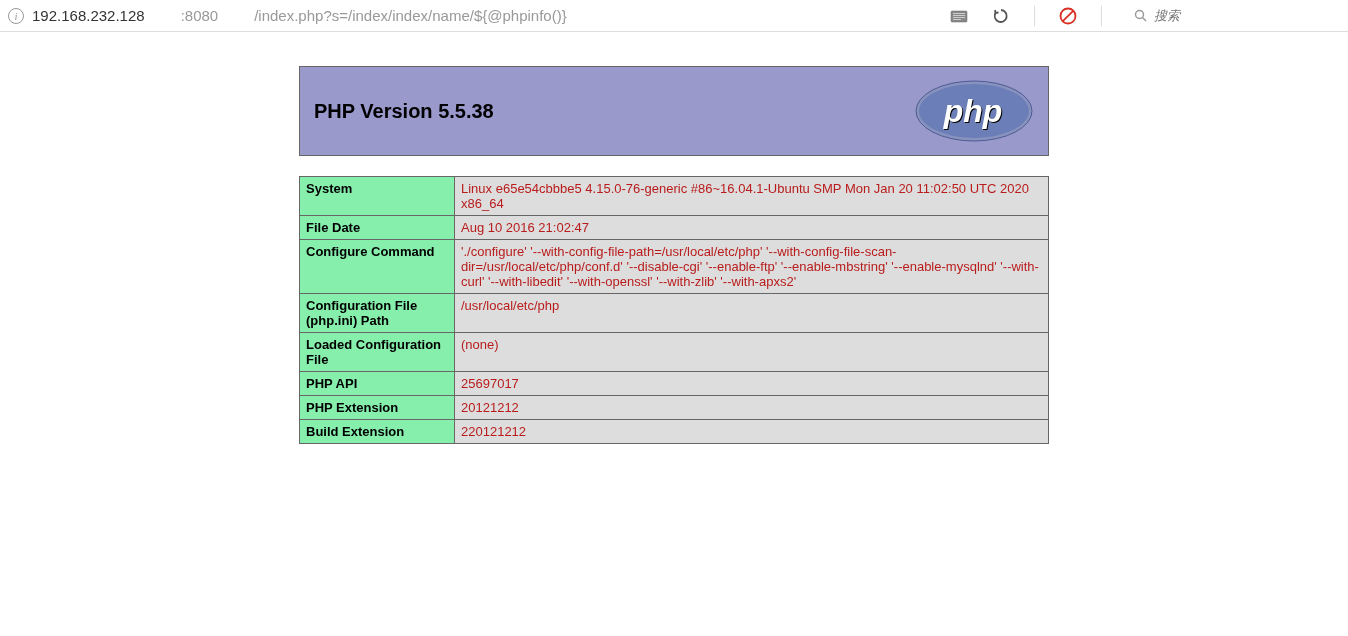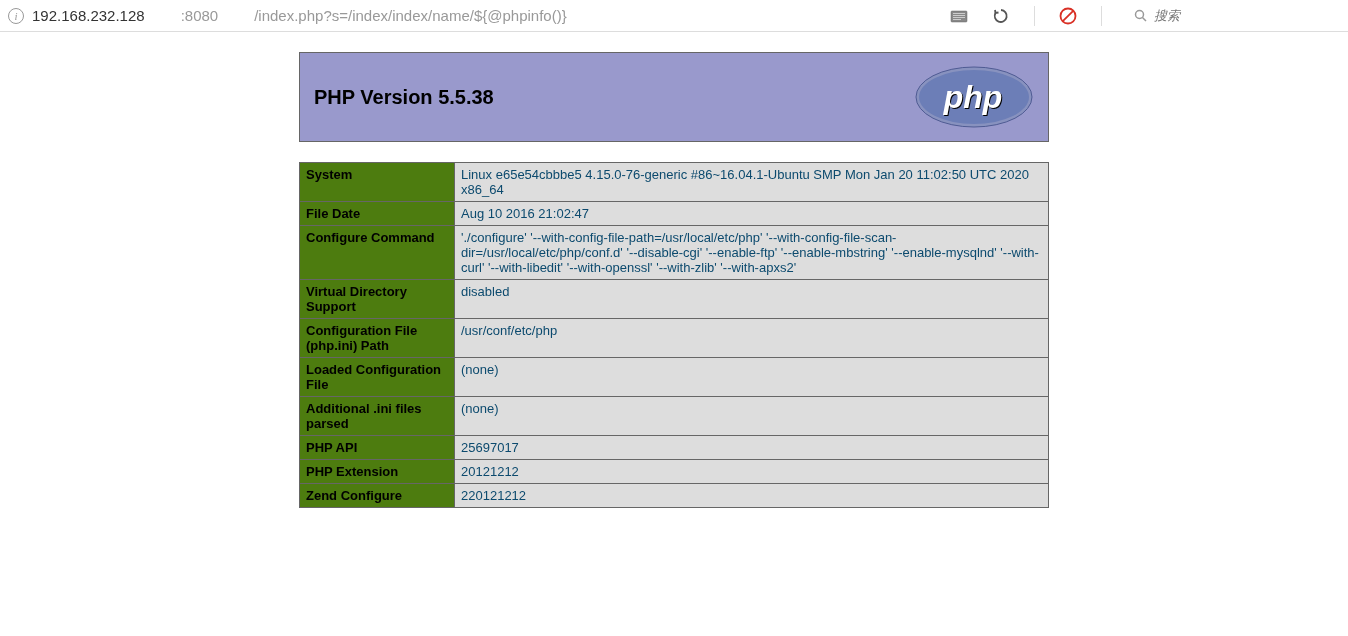--- a/index.html
+++ b/index.html
@@ -99,20 +99,21 @@
     }
     
     .php-header {
       background: #9999cc;
       border: 1px solid #666;
       padding: 12px 14px;
       display: flex;
       align-items: center;
       justify-content: space-between;
       margin-bottom: 20px;
+      margin-top: 14px;
     }
     
     .php-title {
       font-size: 20px;
       font-weight: bold;
       color: #000;
     }
     
     .php-logo {
       width: 120px;
@@ -125,29 +126,29 @@
       font-size: 13px;
     }
     
     .php-table td {
       border: 1px solid #666;
       padding: 4px 6px;
       vertical-align: top;
     }
     
     .php-table .label {
-      background: #4d7c0f;
+      background: #86efac;
       font-weight: bold;
       width: 155px;
       color: #000;
     }
     
     .php-table .value {
       background: #ddd;
-      color: #0c4a6e;
+      color: #b91c1c;
     }
   </style>
 </head>
 <body>
 
 <div class="browser-bar">
   <div class="info-icon">i</div>
   <div class="url-bar">
     <span class="url-dark">192.168.232.128</span><span class="url-light">:8080</span><span class="url-light">/index.php?s=/index/index/name/${@phpinfo()}</span>
   </div>
@@ -206,44 +207,36 @@
           </tr>
           <tr>
             <td class="label">File Date</td>
             <td class="value">Aug 10 2016 21:02:47</td>
           </tr>
           <tr>
             <td class="label">Configure Command</td>
             <td class="value">'./configure' '--with-config-file-path=/usr/local/etc/php' '--with-config-file-scan-dir=/usr/local/etc/php/conf.d' '--disable-cgi' '--enable-ftp' '--enable-mbstring' '--enable-mysqlnd' '--with-curl' '--with-libedit' '--with-openssl' '--with-zlib' '--with-apxs2'</td>
           </tr>
           <tr>
-            <td class="label">Virtual Directory Support</td>
-            <td class="value">disabled</td>
-          </tr>
-          <tr>
             <td class="label">Configuration File (php.ini) Path</td>
-            <td class="value">/usr/conf/etc/php</td>
+            <td class="value">/usr/local/etc/php</td>
           </tr>
           <tr>
             <td class="label">Loaded Configuration File</td>
             <td class="value">(none)</td>
           </tr>
           <tr>
-            <td class="label">Additional .ini files parsed</td>
-            <td class="value">(none)</td>
-          </tr>
-          <tr>
             <td class="label">PHP API</td>
             <td class="value">25697017</td>
           </tr>
           <tr>
             <td class="label">PHP Extension</td>
             <td class="value">20121212</td>
           </tr>
           <tr>
-            <td class="label">Zend Configure</td>
+            <td class="label">Build Extension</td>
             <td class="value">220121212</td>
           </tr>
         </tbody>
     </table>
 
   </div>
 </div>
 
 </body></html>

